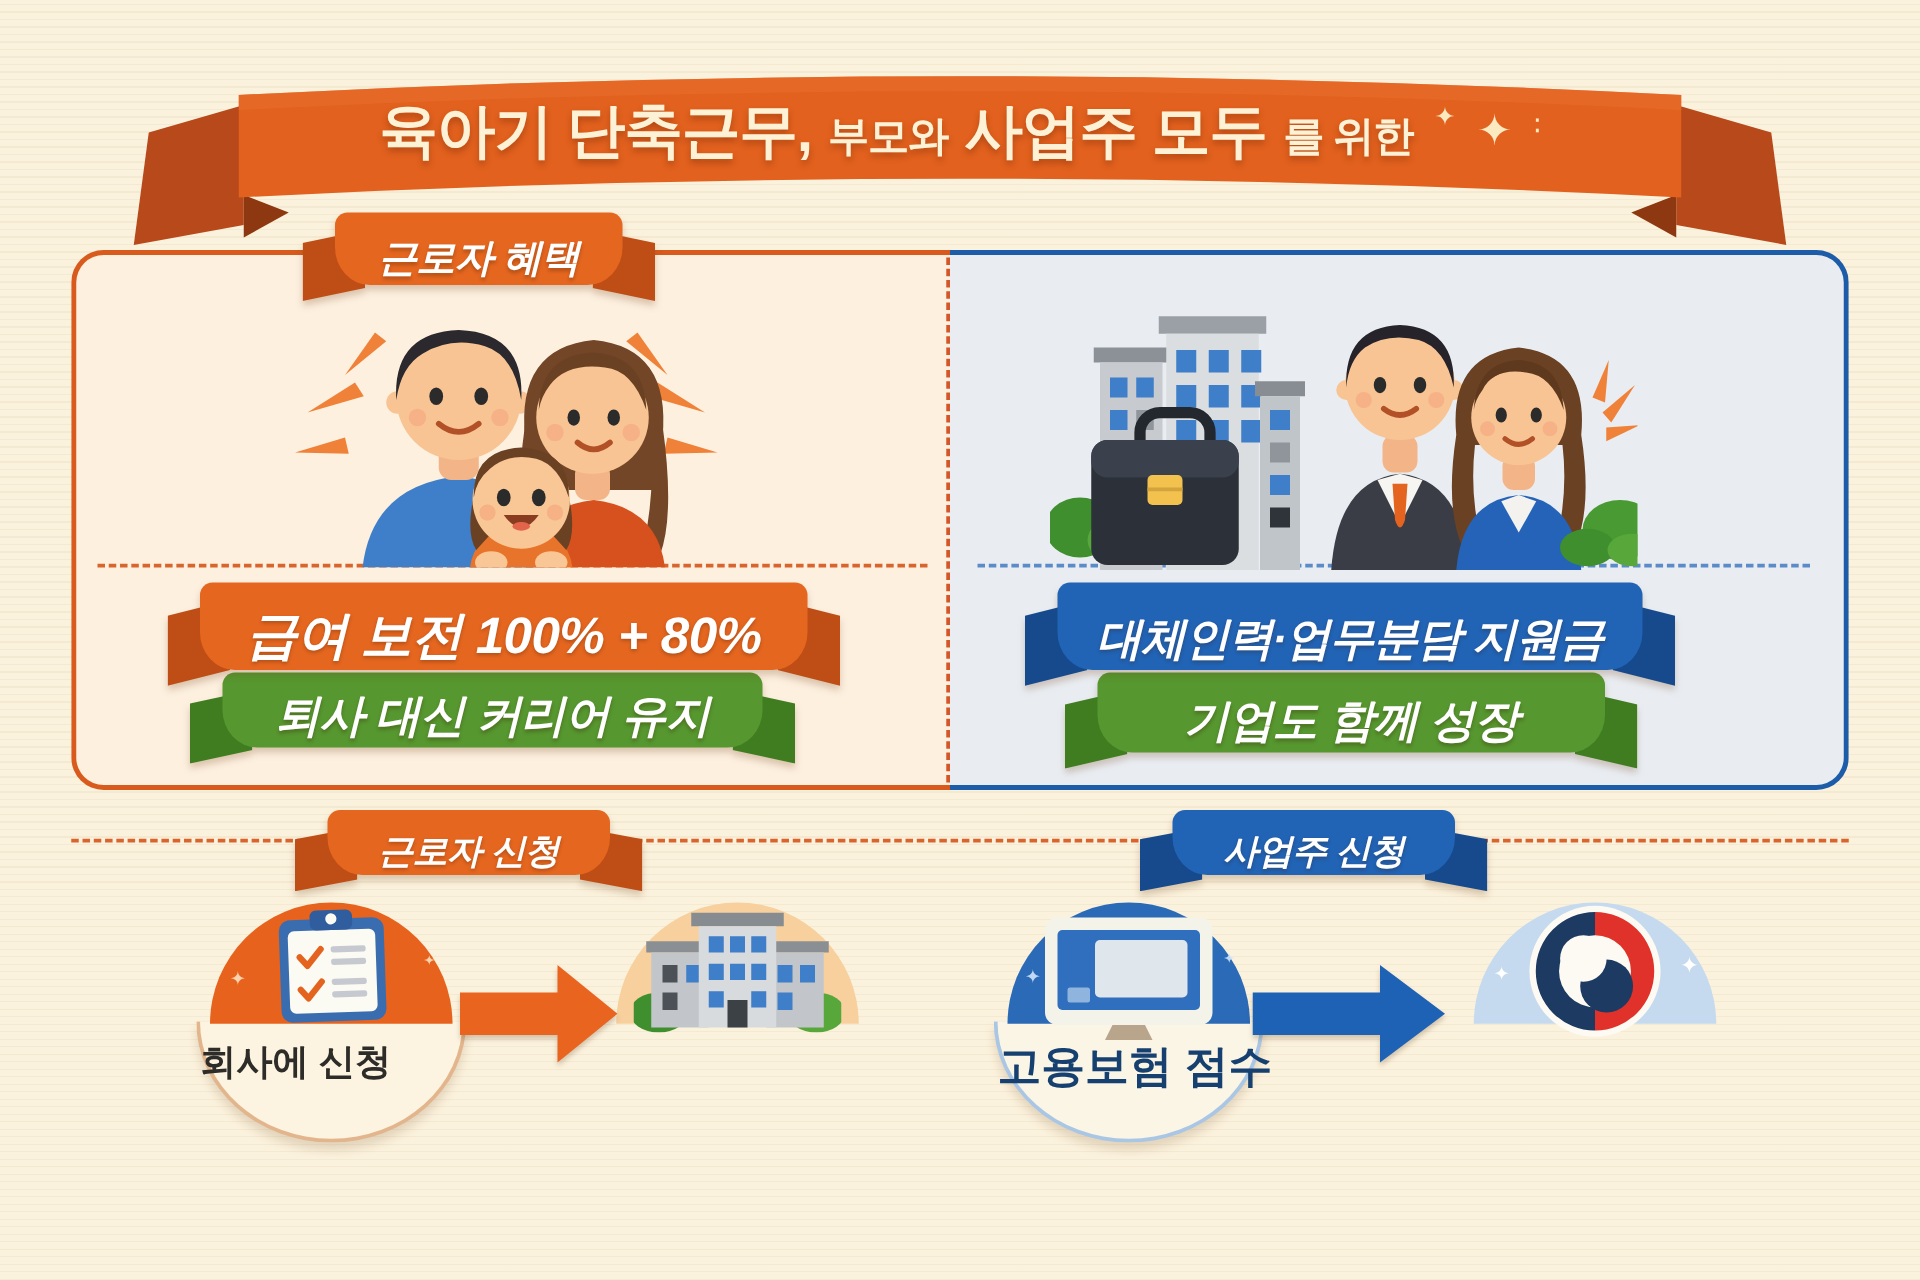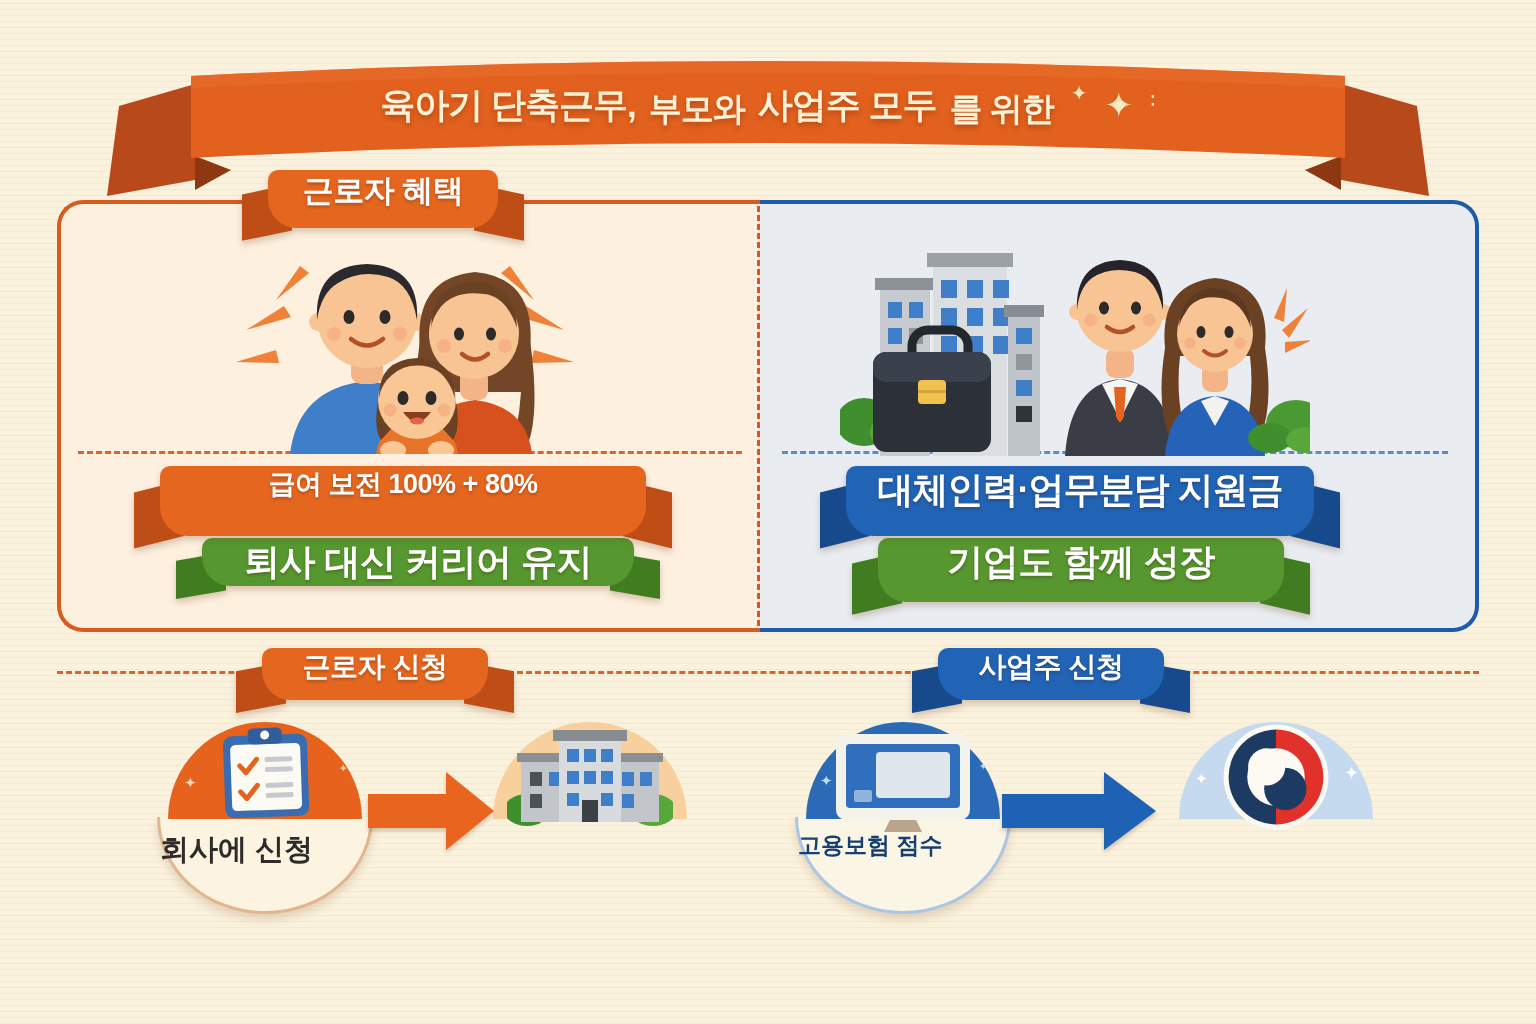--- a/index.html
+++ b/index.html
@@ -13,53 +13,53 @@
   .dash-h.blue{border-top-color:#5b8cc7;}
   .dash-v{position:absolute;border-left:3px dashed #d4572a;z-index:1;}
 
   
   .panel{position:absolute;top:200px;height:432px;box-sizing:border-box;z-index:0;}
   .panel.left{left:57px;width:703px;background:#fdf0df;border:4px solid #d85a1d;border-right:none;border-radius:26px 0 0 26px;}
   .panel.right{left:760px;width:719px;background:#e9edf2;border:4px solid #1d5ca8;border-left:none;border-radius:0 26px 26px 0;}
 
   
   .ribbon{position:absolute;z-index:5;filter:drop-shadow(0 4px 3px rgba(110,60,20,.25));}
-  .rb-bar{position:relative;z-index:2;height:100%;display:flex;align-items:flex-start;justify-content:center;
-    background:var(--bar);border-radius:10px 10px 28px 28px/10px 10px 30px 30px;padding:0 14px;box-sizing:border-box;}
+  .rb-bar{position:relative;z-index:2;height:100%;display:flex;align-items:flex-end;justify-content:center;
+    background:var(--bar);border-radius:10px 10px 28px 28px/10px 10px 30px 30px;padding:0 14px;box-sizing:border-box;font-style:italic;}
   .rb-tail{position:absolute;z-index:1;width:50px;top:14px;height:100%;background:var(--tail);}
   .rb-tail.l{left:-26px;clip-path:polygon(0 18%,100% 0,100% 80%,0 98%);}
   .rb-tail.r{right:-26px;clip-path:polygon(0 0,100% 18%,100% 98%,0 80%);}
   .rb-text{font-weight:700;color:#ffffff;text-shadow:0 2px 3px rgba(60,30,5,.3);letter-spacing:-.5px;white-space:nowrap;}
   .rb-orange{--bar:#e5661f;--tail:#bf4e16;}
   .rb-blue{--bar:#2163b5;--tail:#164a8c;}
   .rb-green{--bar:#56972f;--tail:#407d20;z-index:4;}
-  .fs-hdr{font-size:31px;} .fs-mid{font-size:27px;} .fs-mid2{font-size:36px;} .fs-mid3{font-size:36px;letter-spacing:-1px;} .fs-bot{font-size:28px;}
+  .fs-hdr{font-size:31px;} .fs-mid{font-size:41px;} .fs-mid2{font-size:36px;} .fs-mid3{font-size:36px;letter-spacing:-1px;} .fs-bot{font-size:28px;}
 
   
   #title-group{position:absolute;left:103px;top:28px;width:1330px;height:175px;z-index:3;}
   #title-text{position:absolute;left:0;top:34px;width:1330px;height:86px;display:flex;align-items:center;justify-content:center;gap:13px;}
   .tseg{color:#fdf2d6;font-weight:700;text-shadow:0 3px 5px rgba(125,45,8,.45);letter-spacing:-1px;white-space:nowrap;}
-  .tseg.big{font-size:35px;} .tseg.small{font-size:33px;padding-top:8px;} .tseg.last{font-size:51px;}
+  .tseg.big{font-size:47px;} .tseg.small{font-size:33px;padding-top:8px;} .tseg.last{font-size:51px;}
   .tspark{color:#fbe9c0;margin-left:4px;}
   .tspark.s1{font-size:20px;transform:translateY(-12px);} .tspark.s2{font-size:34px;} .tspark.s3{font-size:22px;transform:translateY(-4px);}
 
   
   .illus{position:absolute;z-index:1;}
 
   
   .node{position:absolute;width:216px;height:192px;z-index:2;}
   .dome{position:absolute;left:11px;top:0;width:194px;height:97px;border-radius:50% 50% 0 0/100% 100% 0 0;z-index:3;}
   .dome-orange{background:#e7631d;} .dome-peach{background:#f7d09e;} .dome-blue{background:#2b6ab6;} .dome-lightblue{background:#c5daee;}
   .dome svg{position:absolute;}
   .bowl{position:absolute;left:0;top:95px;width:216px;height:97px;box-sizing:border-box;background:#fcf4e1;
     border:3px solid var(--rim,#e2b58c);border-top:none;border-radius:0 0 50% 50%/0 0 100% 100%;
     display:flex;z-index:2;box-shadow:0 6px 8px rgba(120,80,40,.18);}
   .nlabel{margin-top:13px;font-weight:700;white-space:nowrap;}
   .lbl-dark{color:#2e2c29;font-size:29px;}
-  .lbl-navy{color:#16406f;font-size:23px;}
+  .lbl-navy{color:#16406f;font-size:35px;}
   .lbl-navy.big{font-size:34px;}
   .dspark{position:absolute;font-size:15px;z-index:4;}
 
   .arrow{position:absolute;z-index:3;filter:drop-shadow(0 3px 2px rgba(90,50,20,.25));}
 </style>
 </head>
 <body>
 
 <div id="stage">
 
@@ -231,21 +231,21 @@
     </g>
   </svg>
 
   <div class="ribbon rb-orange" style="left:160px;top:466px;width:486px;height:70px;">
     <div class="rb-tail l"></div>
       <div class="rb-tail r"></div>
     <div class="rb-bar">
         <span class="rb-text fs-mid">급여 보전 100% + 80%</span>
       </div>
   </div>
-  <div class="ribbon rb-green" style="left:202px;top:538px;width:432px;height:48px;">
+  <div class="ribbon rb-green" style="left:178px;top:538px;width:432px;height:60px;">
     <div class="rb-tail l"></div>
       <div class="rb-tail r"></div>
     <div class="rb-bar">
         <span class="rb-text fs-mid2">퇴사 대신 커리어 유지</span>
       </div>
   </div>
 
   <div class="ribbon rb-green" style="left:878px;top:538px;width:406px;height:64px;">
     <div class="rb-tail l"></div>
       <div class="rb-tail r"></div>

